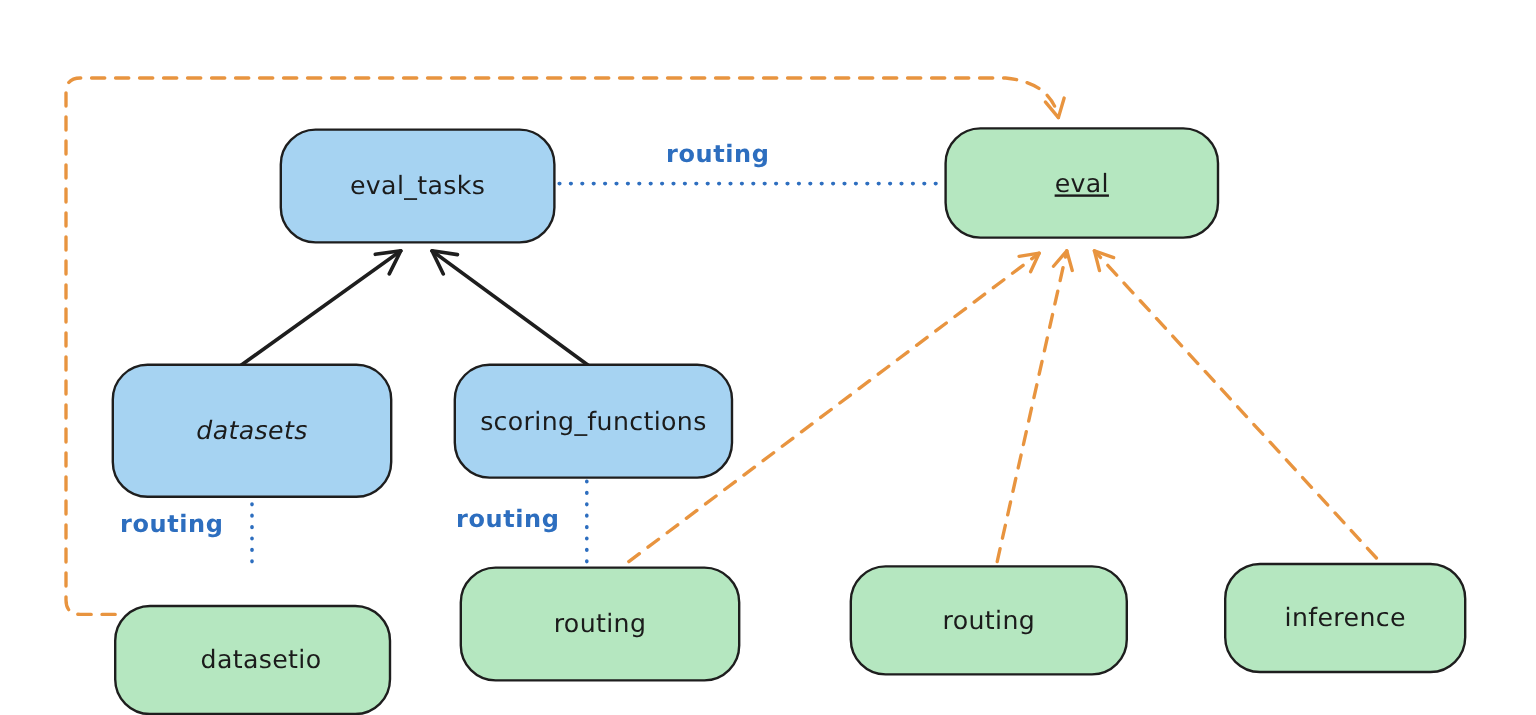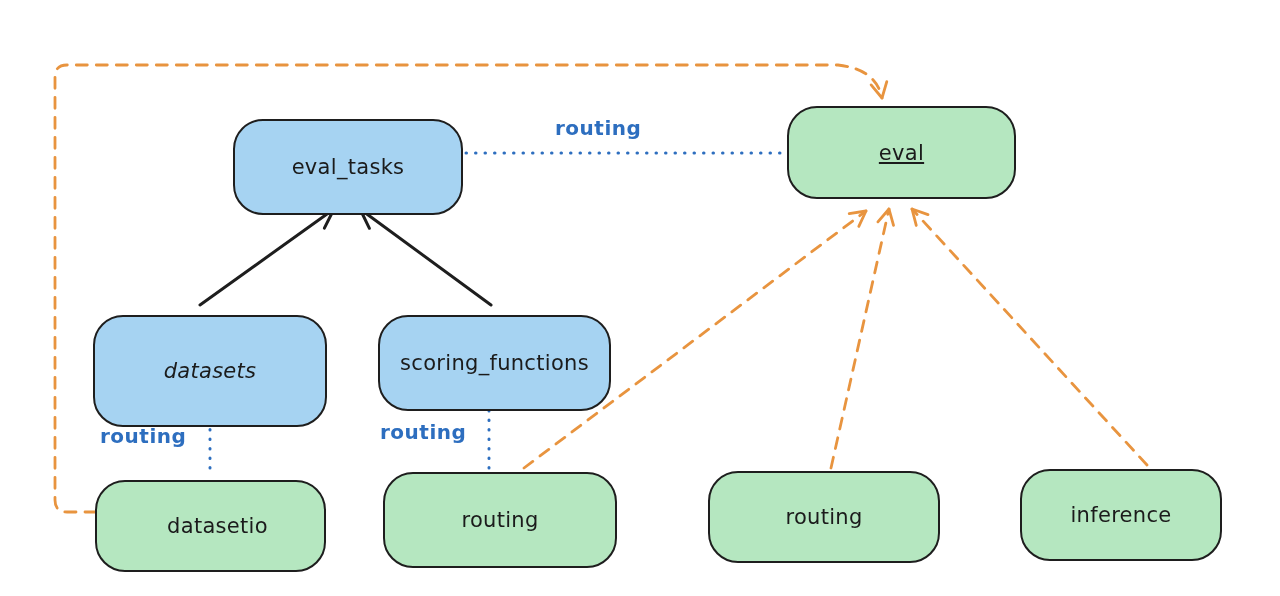--- a/index.html
+++ b/index.html
@@ -21,21 +21,21 @@
     position: absolute;
     border: 2.5px solid var(--node_stroke, #1e1e1e);
     border-radius: 30px;
     display: flex;
     align-items: center;
     justify-content: center;
     font-size: 21px;
     color: #1b1b1b;
     letter-spacing: 0.3px;
   }
-  .node.api      { background: var(--api_fill, #a6d3f2); margin-top: 12px; }
+  .node.api      { background: var(--api_fill, #a6d3f2); }
   .node.provider { background: var(--provider_fill, #b5e7c0); }
   .edge-label {
     position: absolute;
     color: var(--routing, #2d6ebf);
     font-weight: 700;
     font-size: 20px;
     letter-spacing: 0.5px;
     text-align: left;
   }
 </style>
@@ -74,21 +74,21 @@
     <span>eval</span>
   </div>
 
   <div class="node api" style="left:93px; top:303px; width:234px; height:112px;font-style:italic;">
     <span>datasets</span>
   </div>
   <div class="node api" style="left:378px; top:303px; width:233px; height:96px;text-align:right;">
     <span>scoring_functions</span>
   </div>
 
-  <div class="node provider" style="left:95px; top:480px; width:231px; height:92px;padding-left:14px;">
+  <div class="node provider" style="left:95px; top:504px; width:231px; height:92px;padding-left:14px;">
     <span>datasetio</span>
   </div>
   <div class="node provider" style="left:383px; top:472px; width:234px; height:96px;">
     <span>routing</span>
   </div>
   <div class="node provider" style="left:708px; top:471px; width:232px; height:92px;">
     <span>routing</span>
   </div>
   <div class="node provider" style="left:1020px; top:469px; width:202px; height:92px;">
     <span>inference</span>

